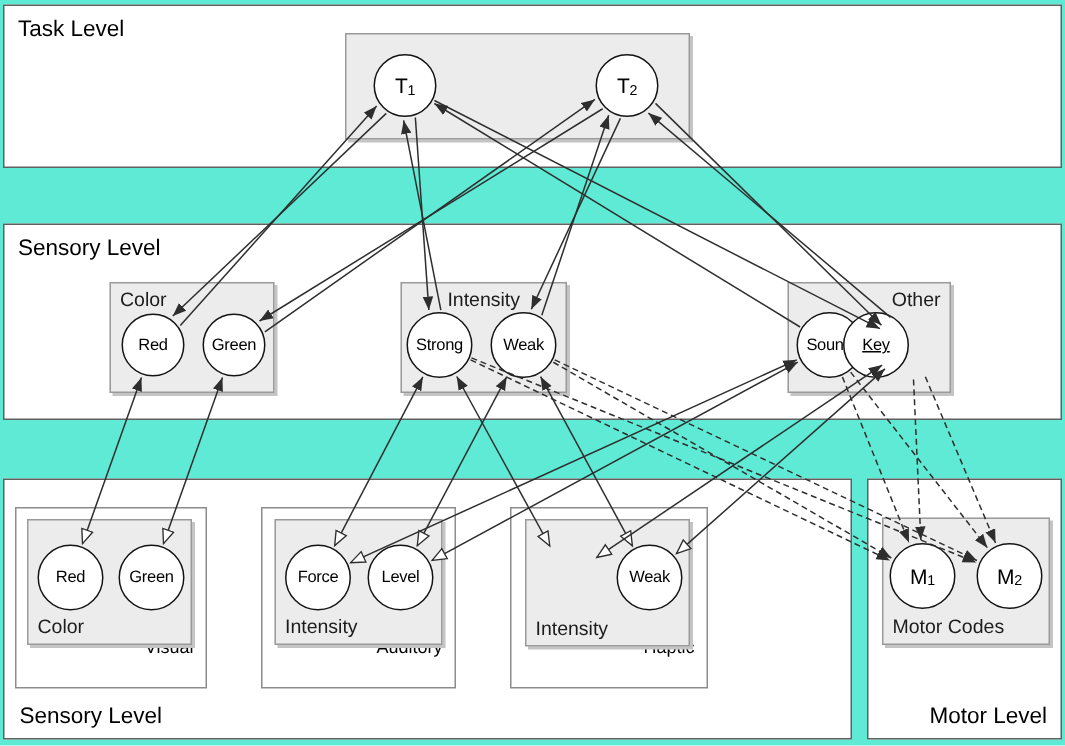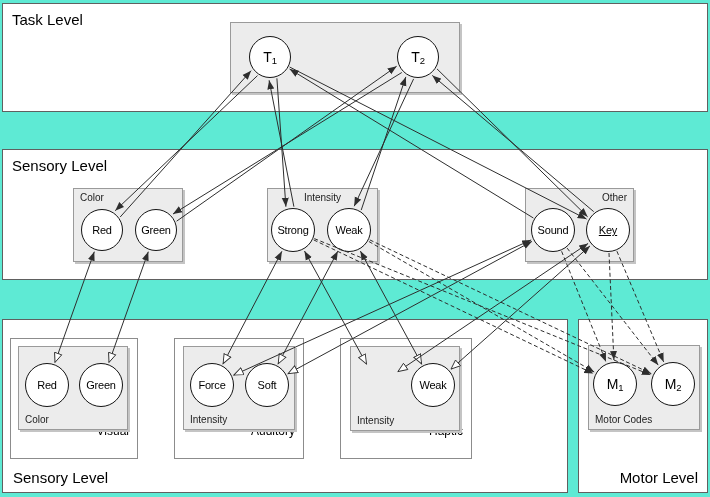--- a/index.html
+++ b/index.html
@@ -13,21 +13,21 @@
   #level-sensory{left:2px;top:319px;width:566px;height:174px;}
   #level-motor{left:578px;top:319px;width:130px;height:174px;}
   .level-label{position:absolute;font-size:15px;color:#000;white-space:nowrap;}
   .pos-tl{top:7px;left:9px;}
   .pos-bl{bottom:6px;left:10px;}
   .pos-br{bottom:6px;right:9px;}
   .modality{position:absolute;background:#ffffff;border:1px solid #8c8c8c;box-sizing:border-box;z-index:2;}
   .mod-label{position:absolute;bottom:20px;right:8px;font-size:12px;color:#000;}
   .group{position:absolute;background:#ececec;border:1px solid #9a9a9a;
          box-shadow:2px 2px 0 0 #c4c4c4;box-sizing:border-box;z-index:3;}
-  .g-label{position:absolute;font-size:10px;color:#1c1c1c;white-space:nowrap;}
+  .g-label{position:absolute;font-size:13px;color:#1c1c1c;white-space:nowrap;}
   .g-tl{top:3px;left:6px;}
   .g-tc{top:3px;left:0;right:0;text-align:center;}
   .g-tr{top:3px;right:6px;}
   .g-bl{bottom:4px;left:6px;}
   .node{position:absolute;background:#ffffff;border:1.6px solid #141414;border-radius:50%;
         display:flex;align-items:center;justify-content:center;box-sizing:border-box;
         font-size:11px;color:#000;z-index:4;letter-spacing:-0.2px;}
   .node .main-big{font-size:14px;}
   .node .sub{font-size:9.5px;position:relative;top:3.5px;}
   #edges{position:absolute;left:0;top:0;width:710px;height:497px;z-index:10;pointer-events:none;}
@@ -100,34 +100,34 @@
     </div>
     <div class="node" style="left: 271px; top: 208px; width: 44px; height: 44px;">
       <span>Strong</span>
     </div>
     <div class="node" style="left: 327px; top: 208px; width: 44px; height: 44px;">
       <span>Weak</span>
     </div>
     <div class="node" style="left: 531px; top: 208px; width: 44px; height: 44px;">
       <span>Sound</span>
     </div>
-    <div class="node" style="left: 586px; top: 208px; width: 44px; height: 44px; text-decoration: underline;">
+    <div class="node" style="left: 562px; top: 208px; width: 44px; height: 44px; text-decoration: underline;">
       <span>Key</span>
     </div>
     <div class="node" style="left: 25px; top: 363px; width: 44px; height: 44px;">
       <span>Red</span>
     </div>
     <div class="node" style="left: 79px; top: 363px; width: 44px; height: 44px;">
       <span>Green</span>
     </div>
     <div class="node" style="left: 190px; top: 363px; width: 44px; height: 44px;">
       <span>Force</span>
     </div>
     <div class="node" style="left: 245px; top: 363px; width: 44px; height: 44px;">
-      <span>Soft</span>
+      <span>Level</span>
     </div>
     <div class="node" style="left: 411px; top: 363px; width: 44px; height: 44px;">
       <span>Weak</span>
     </div>
     <div class="node" style="left: 593px; top: 362px; width: 44px; height: 44px;">
       <span class="main-big">M</span>
       <span class="sub">1</span>
     </div>
     <div class="node" style="left: 651px; top: 362px; width: 44px; height: 44px;">
       <span class="main-big">M</span>

